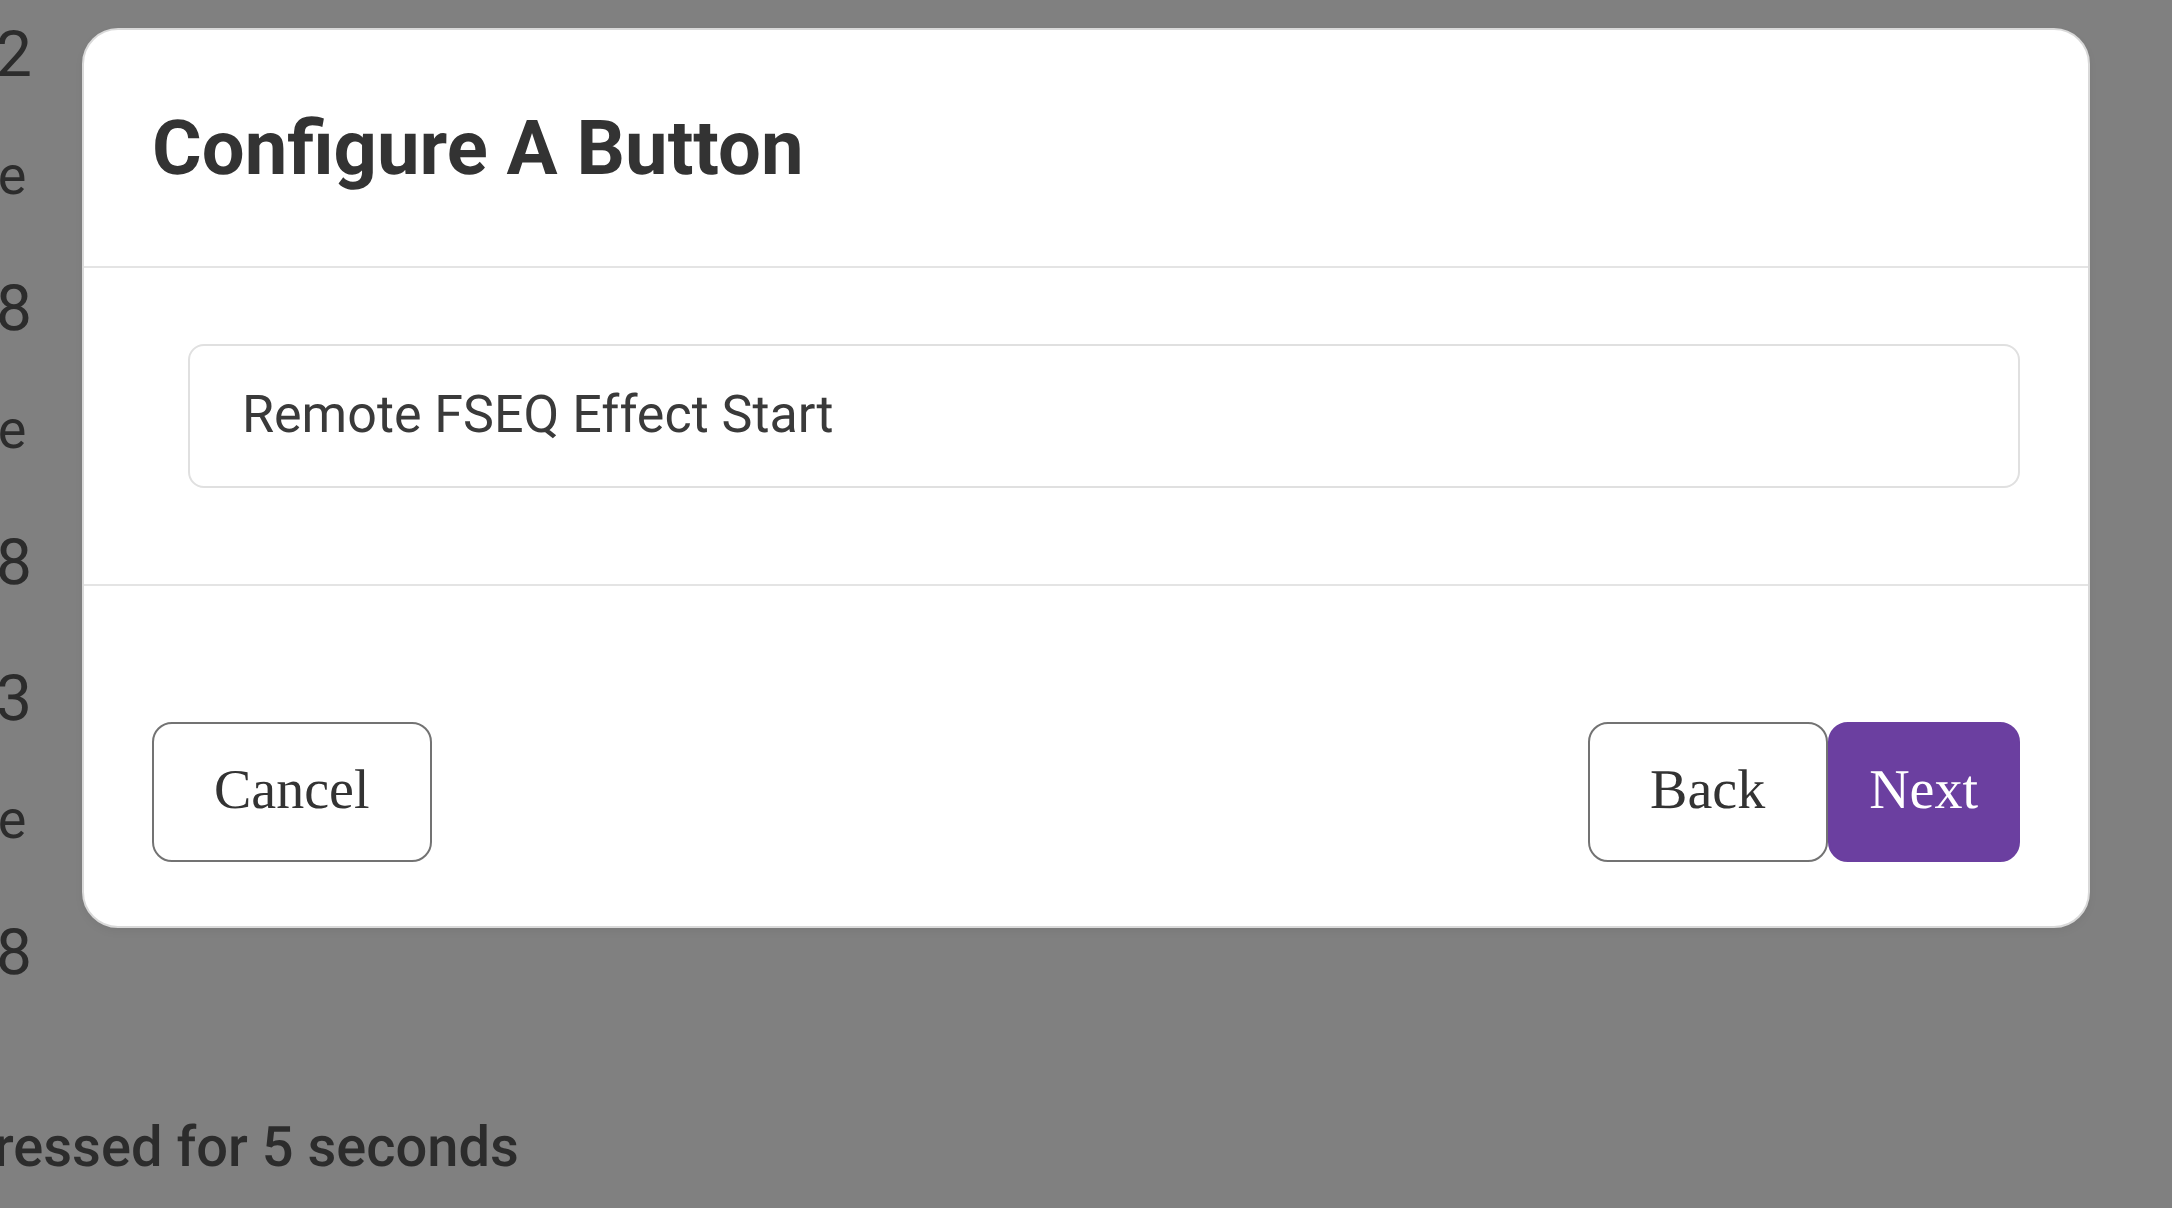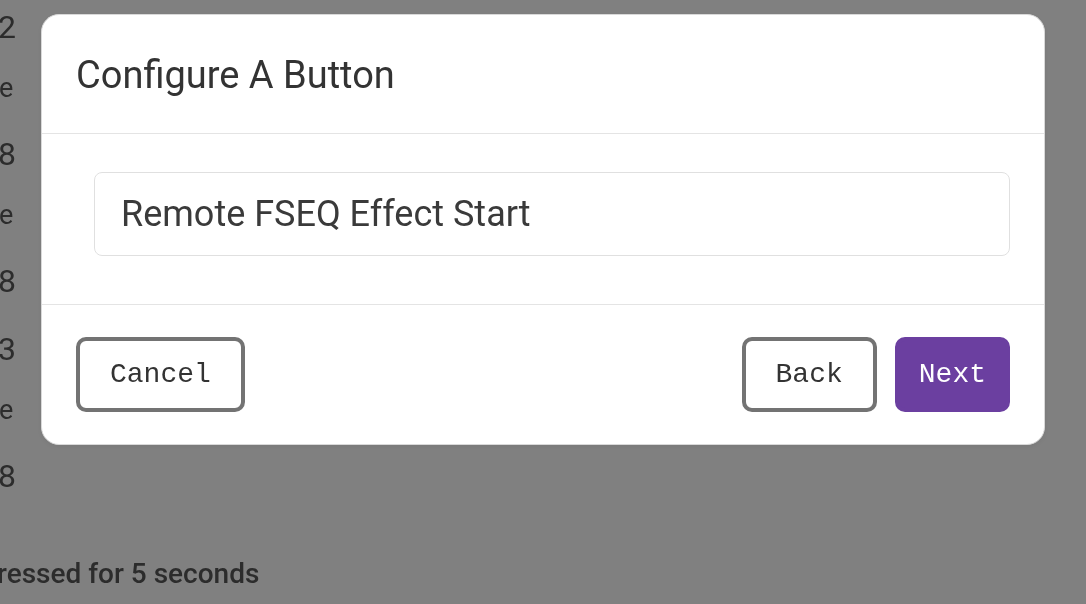--- a/index.html
+++ b/index.html
@@ -65,64 +65,64 @@
       border: 1px solid #d9d9d9;
       overflow: hidden;
       box-shadow: 0 2px 4px rgba(0,0,0,0.05);
     }
     .modal-header {
       padding: 38px 34px 36px 34px;
       border-bottom: 1px solid #e4e4e4;
     }
     .modal-title {
       font-size: 38px;
-      font-weight: 400;
+      font-weight: 700;
       color: #333333;
     }
     .modal-body {
       padding: 38px 34px 48px 34px;
     }
     .prompt-text {
       font-size: 28px;
       color: #3a3a3a;
       line-height: 1.65;
       margin-bottom: 34px;
     }
     .select-field {
       margin-left: 18px;
       width: calc(100% - 18px);
       border: 1px solid #e0e0e0;
       border-radius: 8px;
       padding: 20px 26px;
-      font-size: 36px;
+      font-size: 26px;
       color: #3a3a3a;
       background: #ffffff;
       cursor: pointer;
     }
     .modal-footer {
       border-top: 1px solid #e4e4e4;
       padding: 32px 34px 32px 34px;
       display: flex;
       justify-content: space-between;
       align-items: center;
     }
     .footer-right {
       display: flex;
-      gap: 18px;
       align-items: flex-end;
     }
     .btn {
       font-size: 28px;
       padding: 18px 30px;
       border-radius: 10px;
-      border: 4px solid #737373;
+      border: 1px solid #737373;
       background: #ffffff;
       color: #333333;
       cursor: pointer;
-      font-family: Liberation Mono, monospace;
+      font-family: Liberation Serif, serif;
+      margin-top: 36px;
     }
     .btn-primary {
       background: #6b3fa0;
       border-color: #6b3fa0;
       color: #ffffff;
       padding: 18px 20px;
     }
   </style>
 </head>
 <body>

